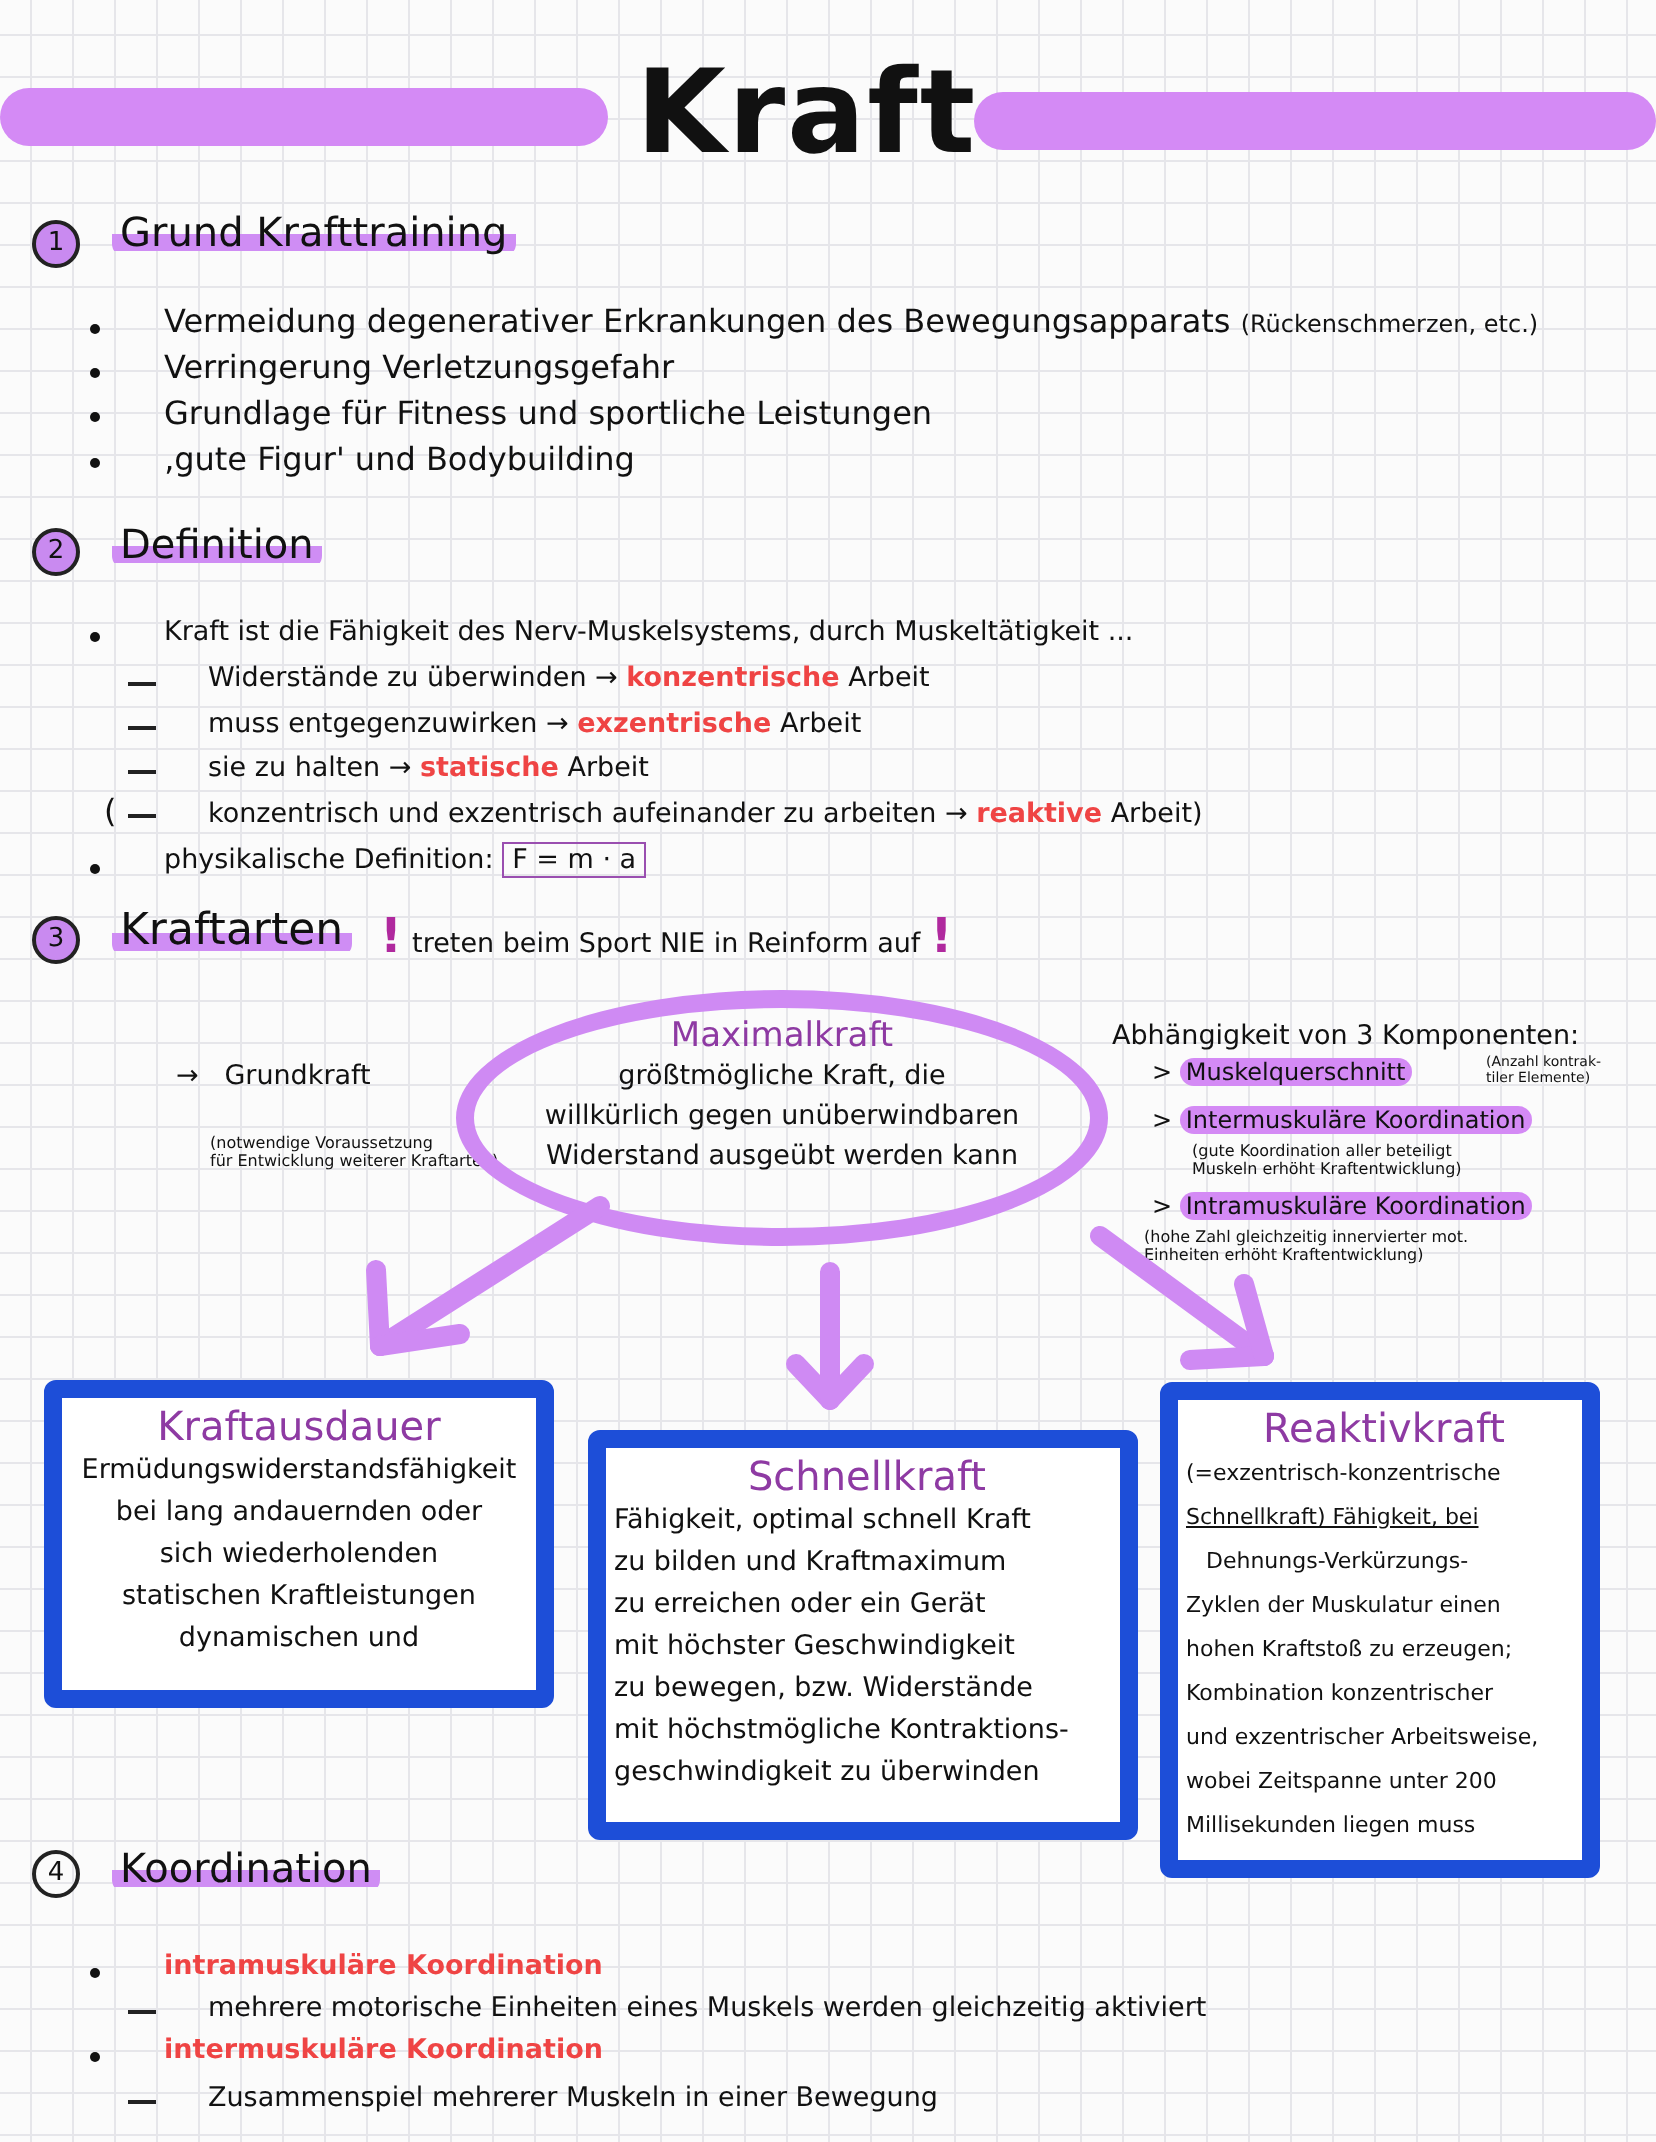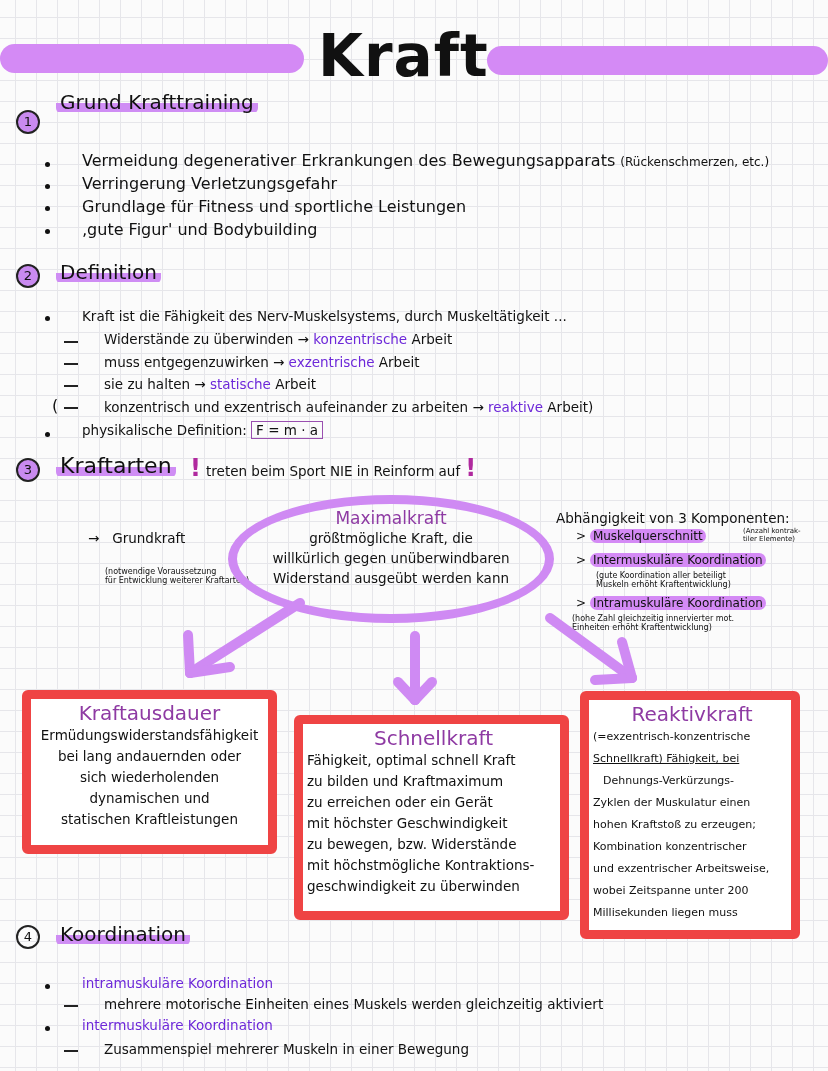--- a/index.html
+++ b/index.html
@@ -22,40 +22,40 @@
   .num.white { background:transparent; }
   .heading { position:absolute; font-size:20px; padding:0 4px;
              background:linear-gradient(transparent 55%, #cf8df4 55%, #cf8df4 90%, transparent 90%); border-radius:6px; }
   .txt { position:absolute; white-space:nowrap; }
   .s17 { font-size:16px; }
   .s14 { font-size:13.5px; }
   .s12 { font-size:12px; }
   .s9 { font-size:8px; line-height:9px; }
   .bullet { position:absolute; width:5px; height:5px; border-radius:50%; background:#111; }
   .dash { position:absolute; width:14px; height:2px; background:#222; }
-  .purple { color:#6d28d9; }
+  .purple { color:#ef4444;font-weight:bold; }
   .violet-text { color:#8e3aa3; }
   .formula { border:1.5px solid #9a4fb0; padding:0 4px; }
   .ellipse { position:absolute; left:228px; top:495px; width:326px; height:128px;
              border:9px solid #cf8af3; border-radius:50%; box-sizing:border-box; }
-  .box { position:absolute; border:9px solid #ef4444; border-radius:6px; background:#fff; box-sizing:border-box; text-align:center; }
+  .box { position:absolute; border:9px solid #1d4ed8; border-radius:6px; background:#fff; box-sizing:border-box; text-align:center; }
   .box-title { font-size:20px; color:#8e3aa3; margin-top:2px; }
   .box-body { font-size:13.5px; line-height:21px; }
   .hl { background:#d48af5; border-radius:8px; padding:0 3px; }
   .excl { color:#b0299e; font-weight:bold; font-size:24px; }
 </style>
 </head>
 <body>
 
 <div class="bar" style="left:0;top:44px;width:304px;"></div>
 <div class="bar" style="left:487px;top:46px;width:341px;"></div>
 <div class="title">Kraft</div>
 
 <div class="num" style="left:16px;top:110px;">1</div>
-<div class="heading" style="left:56px;top:90px;">Grund Krafttraining</div>
+<div class="heading" style="left:56px;top:104px;">Grund Krafttraining</div>
 
 <div class="bullet" style="left:45px;top:162px;"></div>
 <div class="txt s17" style="left:82px;top:151px;">
   <span>Vermeidung degenerativer Erkrankungen des Bewegungsapparats</span>
   <span class="s12">(Rückenschmerzen, etc.)</span>
 </div>
 <div class="bullet" style="left:45px;top:184px;"></div>
 <div class="txt s17" style="left:82px;top:174px;">Verringerung Verletzungsgefahr</div>
 <div class="bullet" style="left:45px;top:206px;"></div>
 <div class="txt s17" style="left:82px;top:197px;">Grundlage für Fitness und sportliche Leistungen</div>
@@ -170,22 +170,22 @@
     <line x1="92" y1="68" x2="55" y2="70"></line>
     <line x1="92" y1="68" x2="82" y2="32"></line>
   </g>
 </svg>
 
 <div class="box" style="left:22px;top:690px;width:255px;height:164px;">
   <div class="box-title">Kraftausdauer</div>
   <div class="box-body">Ermüdungswiderstandsfähigkeit</div>
   <div class="box-body">bei lang andauernden oder</div>
   <div class="box-body">sich wiederholenden</div>
+  <div class="box-body">statischen Kraftleistungen</div>
   <div class="box-body">dynamischen und</div>
-  <div class="box-body">statischen Kraftleistungen</div>
 </div>
 
 <div class="box" style="left:294px;top:715px;width:275px;height:205px;text-align:left;padding-left:4px;">
   <div class="box-title" style="text-align:center;">Schnellkraft</div>
   <div class="box-body">Fähigkeit, optimal schnell Kraft</div>
   <div class="box-body">zu bilden und Kraftmaximum</div>
   <div class="box-body">zu erreichen oder ein Gerät</div>
   <div class="box-body">mit höchster Geschwindigkeit</div>
   <div class="box-body">zu bewegen, bzw. Widerstände</div>
   <div class="box-body">mit höchstmögliche Kontraktions-</div>

